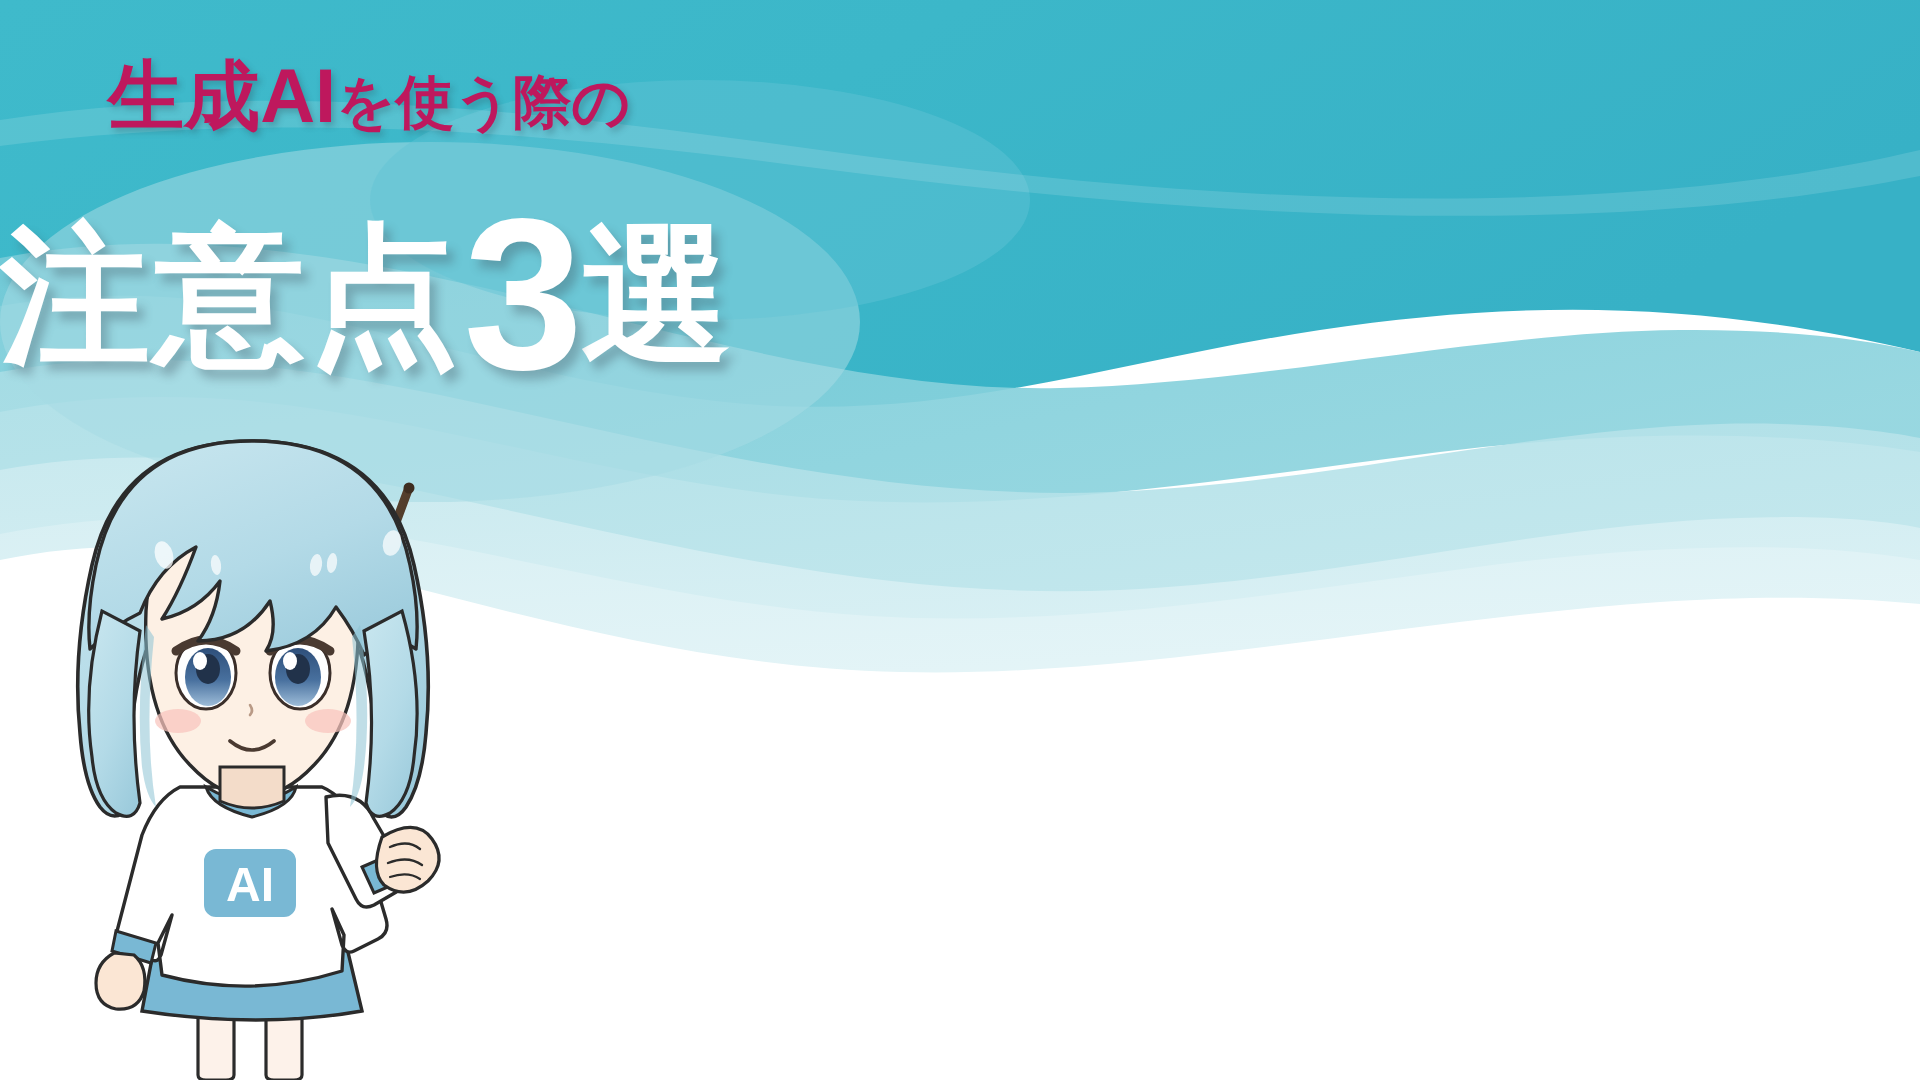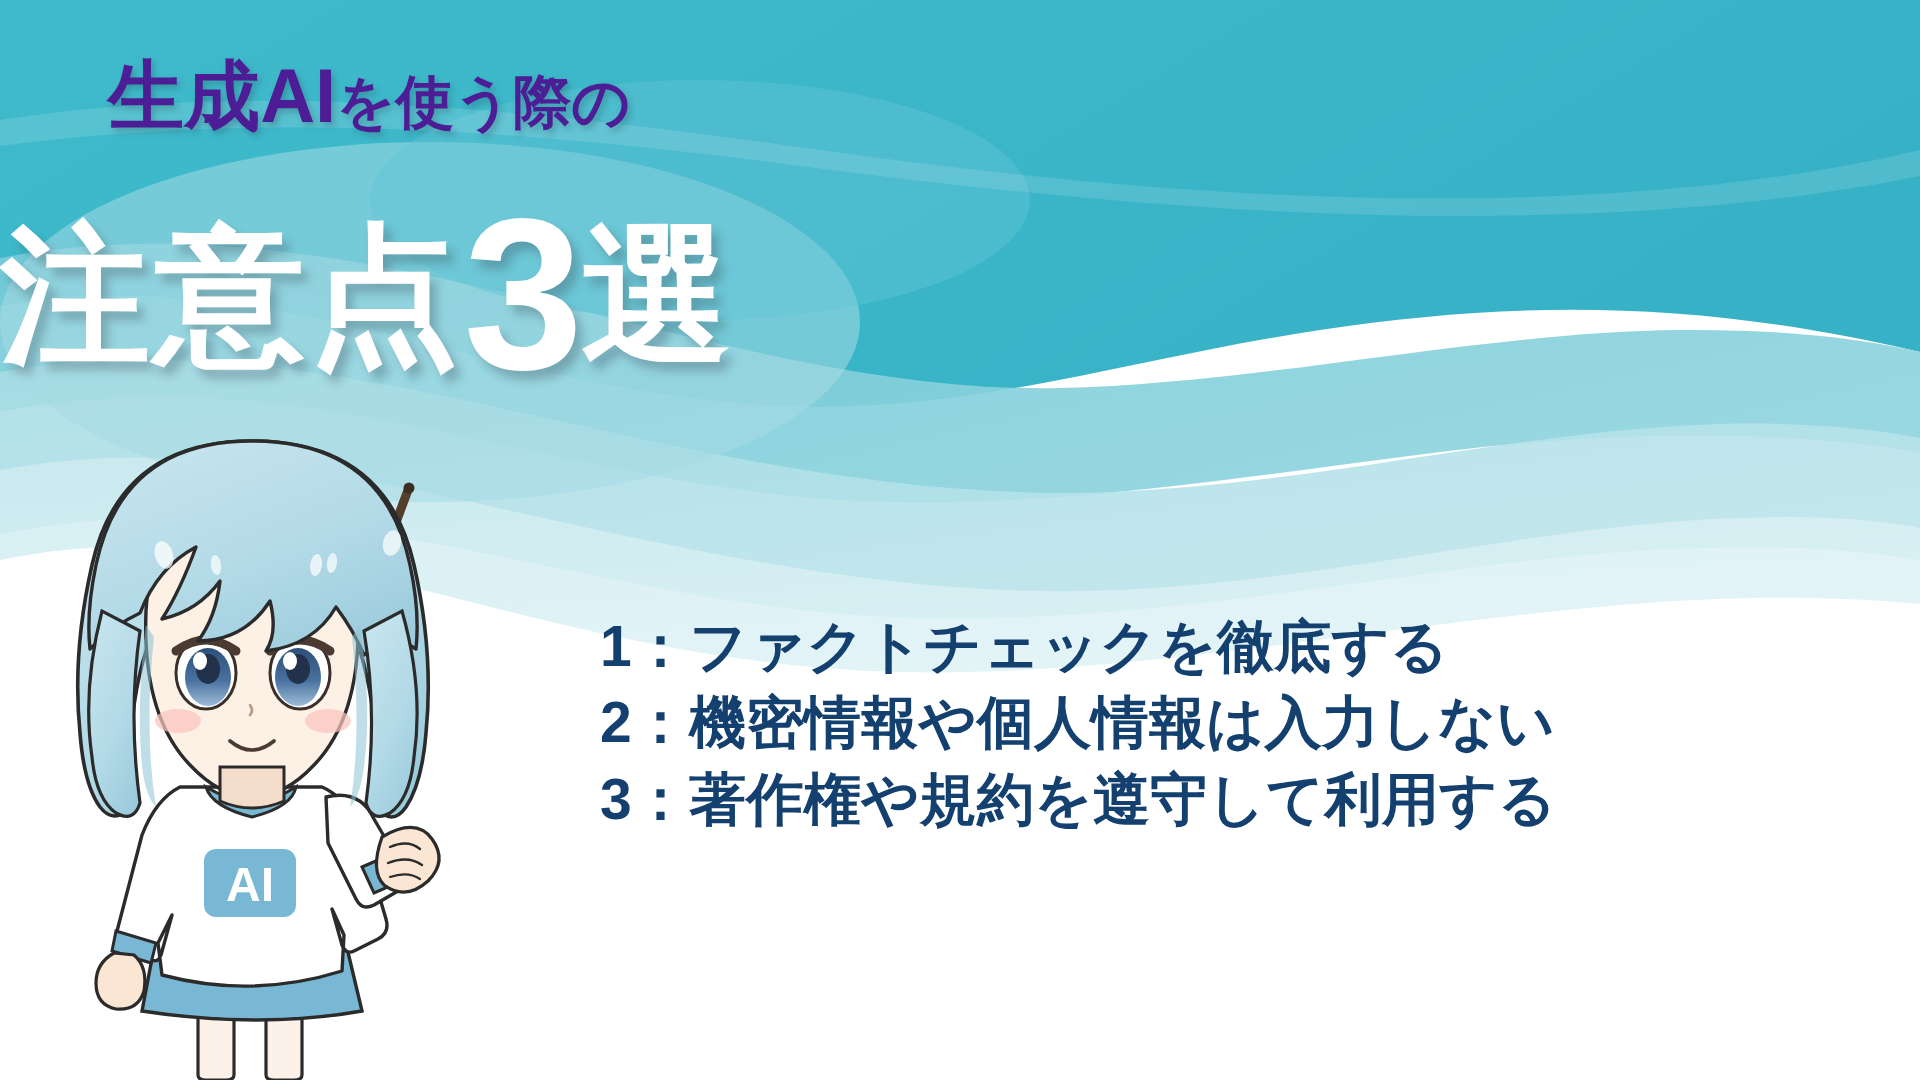--- a/index.html
+++ b/index.html
@@ -38,21 +38,21 @@
     height: 480px;
     z-index: 3;
     pointer-events: none;
   }
 
   #eyebrow-line {
     position: absolute;
     left: 108px;
     top: 58px;
     white-space: nowrap;
-    color: #4c1d95;
+    color: #be185d;
     text-shadow: 3px 4px 6px rgba(40,70,80,0.30);
     font-weight: 700;
     letter-spacing: 0.005em;
     line-height: 1;
   }
   #eyebrow-strong {
     font-size: 76px;
     font-weight: 900;
     vertical-align: baseline;
   }
@@ -187,31 +187,20 @@
     <div id="eyebrow-line">
       <span id="eyebrow-strong" class="t-eyebrow-strong">生成AI</span><span id="eyebrow-tail">を使う際の</span>
     </div>
 
     <div id="main-title">
       <span class="t-kanji">注意点</span><span class="t-number">3</span><span class="t-sen">選</span>
     </div>
 
   </div>
 
-  <div id="bullet-list">
-    <div class="bullet-row">
-      <span>1：ファクトチェックを徹底する</span>
-    </div>
-    <div class="bullet-row">
-      <span>2：機密情報や個人情報は入力しない</span>
-    </div>
-    <div class="bullet-row">
-      <span>3：著作権や規約を遵守して利用する</span>
-    </div>
-  </div>
 
   <svg id="character" viewBox="0 0 520 665" preserveAspectRatio="xMidYMax meet">
     <defs>
       <linearGradient id="hairGrad" x1="0.2" y1="0" x2="0.8" y2="1">
         <stop offset="0%" stop-color="#c6e5ee"></stop>
         <stop offset="55%" stop-color="#b3dae7"></stop>
         <stop offset="100%" stop-color="#9ccbdc"></stop>
       </linearGradient>
       <linearGradient id="irisGrad" x1="0" y1="0" x2="0" y2="1">
         <stop offset="0%" stop-color="#2e4f7a"></stop>

